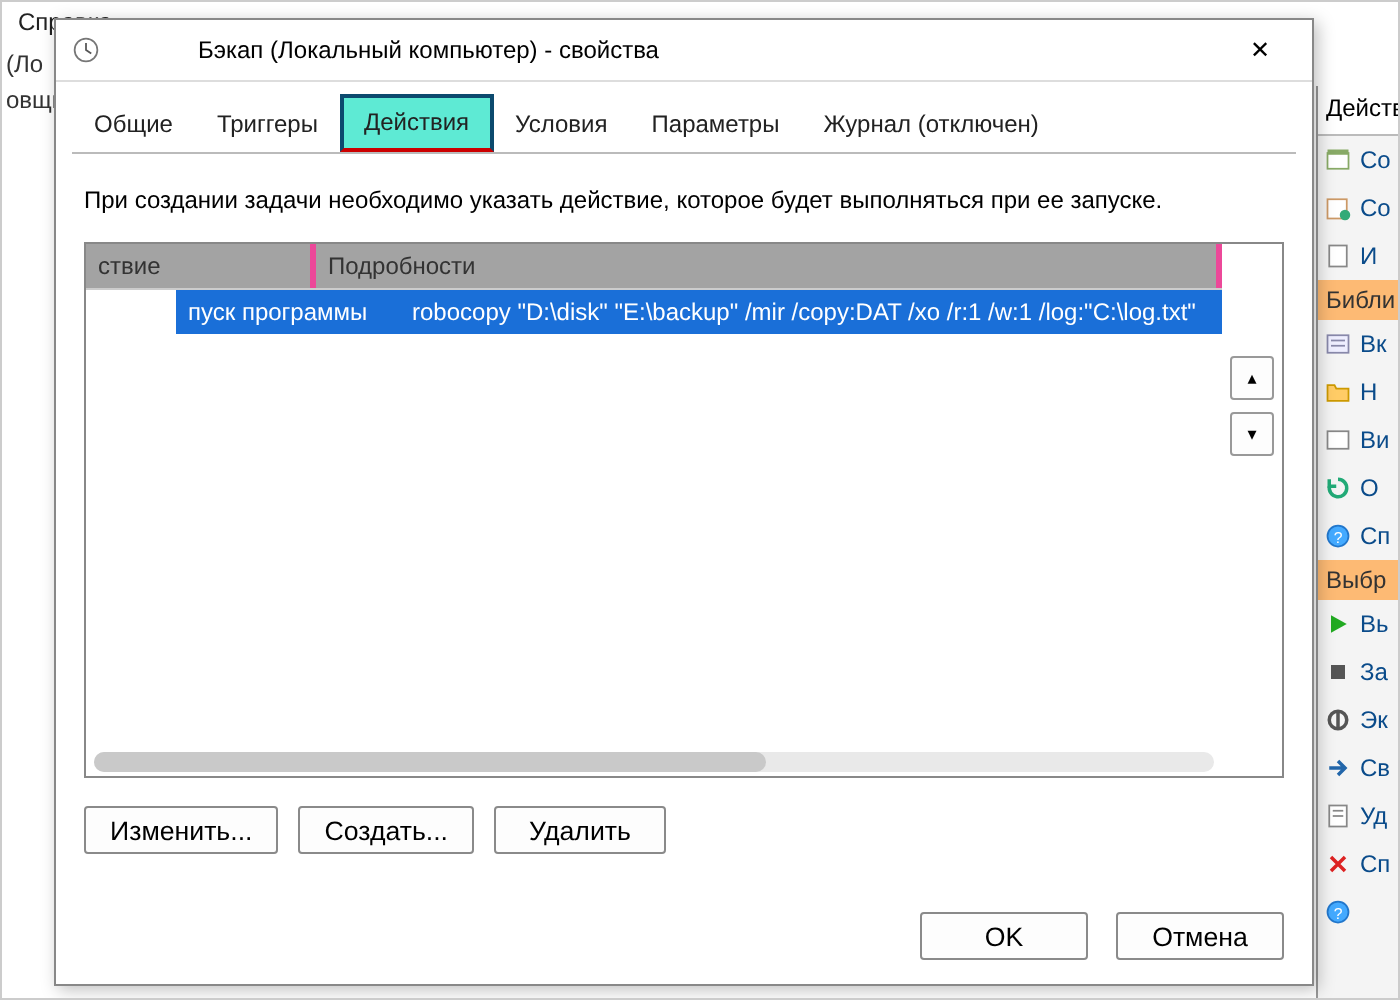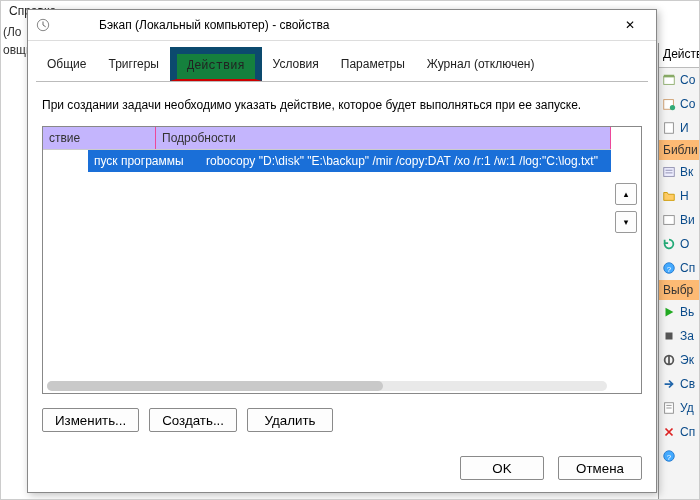--- a/index.html
+++ b/index.html
@@ -18,29 +18,29 @@
   .side .lbl{white-space:nowrap;}
   
   .dlg{position:absolute;left:26px;top:8px;width:628px;height:482px;background:#fff;border:1px solid #888;box-shadow:2px 2px 8px rgba(0,0,0,.25);display:flex;flex-direction:column;}
   .titlebar{display:flex;align-items:center;height:30px;padding:0 8px;border-bottom:1px solid #ddd;}
   .titlebar .clock{width:14px;height:14px;margin-right:6px;}
   .titlebar .ttl{flex:1;margin-left:43px;}
   .titlebar .close{width:36px;height:24px;display:flex;align-items:center;justify-content:center;border-radius:2px;}
   
   .tabs{display:flex;align-items:center;padding:6px 8px 0 8px;gap:0;}
   .tab{padding:5px 10px 6px 10px;border:1px solid transparent;border-bottom:none;cursor:default;color:#222;}
-  .tab.active{border:7px solid #0c4a6e;border-bottom:2px solid #c00;background:#15803d;font-family:Liberation Mono, monospace;}
+  .tab.active{border:2px solid #0c4a6e;border-bottom:2px solid #c00;background:#5eead4;}
   .tabstrip-line{height:1px;background:#bbb;margin:0 8px;}
   .tabbody{flex:1;padding:12px 14px 8px 14px;display:flex;flex-direction:column;}
   .desc{margin:4px 0 14px 0;color:#000;}
   
   .listwrap{position:relative;border:1px solid #888;height:266px;display:flex;}
   .list{flex:1;overflow:hidden;}
   .lhdr{display:flex;background:#fff;border-bottom:1px solid #ccc;}
-  .lhdr .c{padding:4px 6px;border-right:1px solid #ec4899;background:#c4b5fd;color:#333;}
+  .lhdr .c{padding:4px 6px;border-right:3px solid #ec4899;background:#a3a3a3;color:#333;}
   .c1{flex:0 0 100px;}
   .c2{flex:1;}
   .lrow{display:flex;color:#fff;background:#1a6fd8;margin-left:45px;}
   .lrow .c{padding:4px 6px;white-space:nowrap;overflow:hidden;}
   .list-scroll{position:absolute;left:4px;right:34px;bottom:2px;height:10px;background:#e9e9e9;border-radius:5px;}
   .list-scroll .thumb{position:absolute;left:0;top:0;bottom:0;width:60%;background:#c9c9c9;border-radius:5px;}
   
   .spin{width:26px;display:flex;flex-direction:column;gap:6px;justify-content:flex-start;padding:56px 0 0 4px;}
   .spin button{width:22px;height:22px;border:1px solid #999;background:#fdfdfd;border-radius:2px;font-size:9px;line-height:1;}
   

